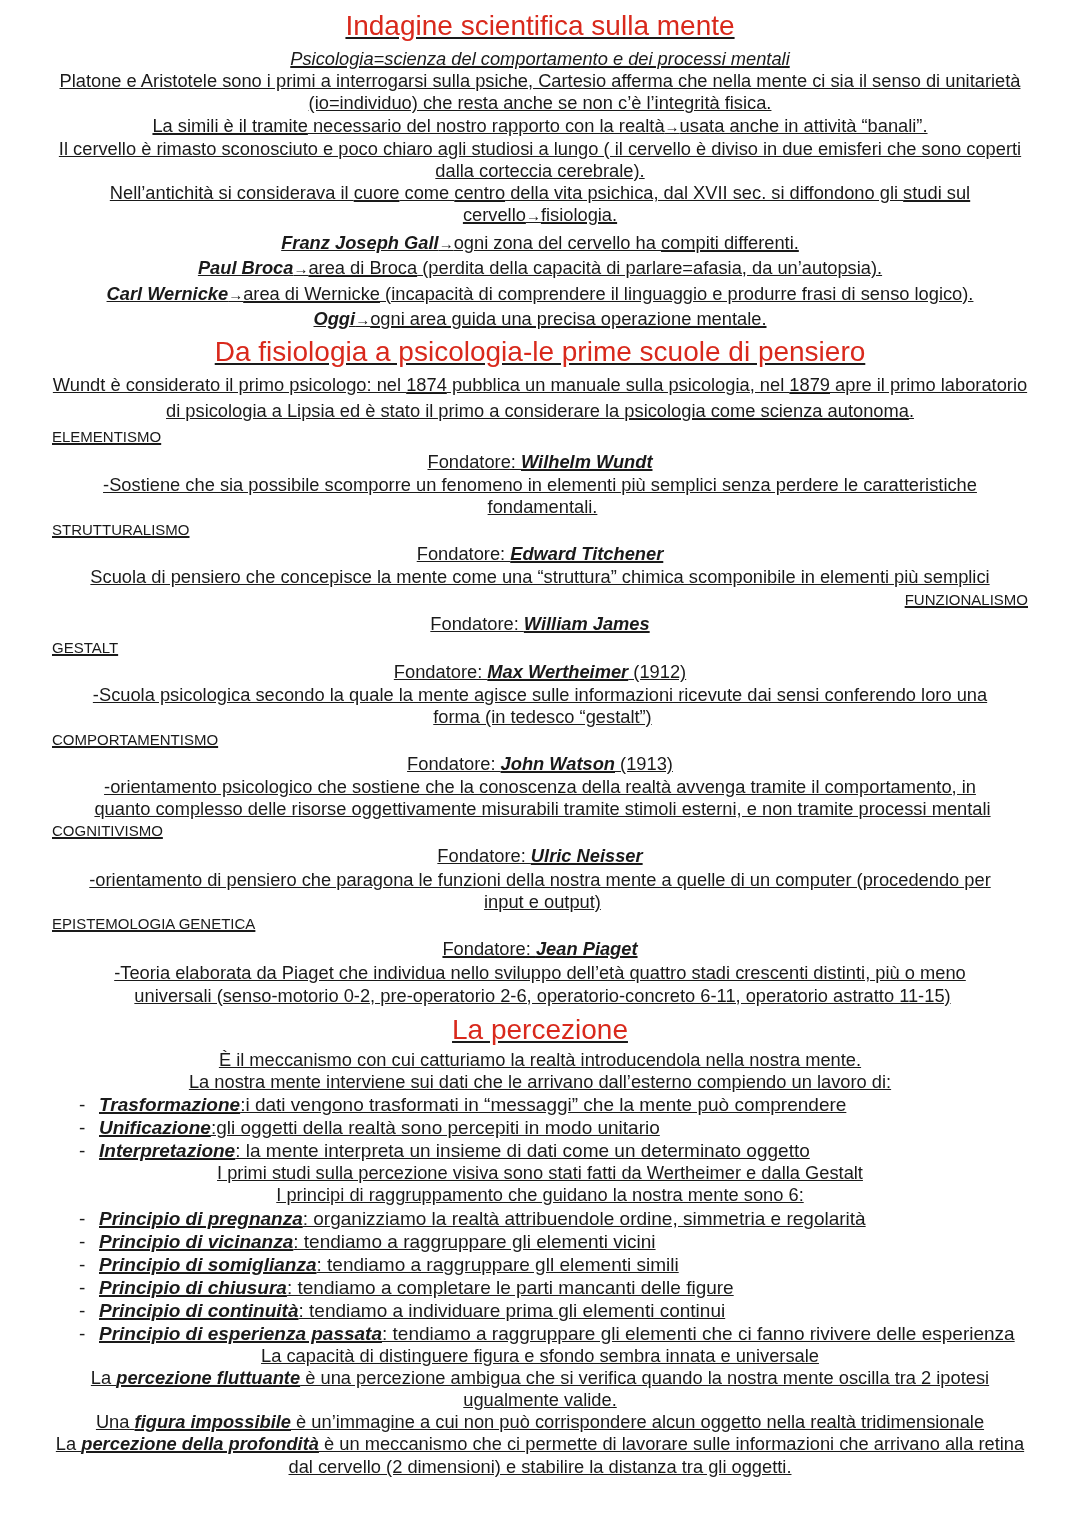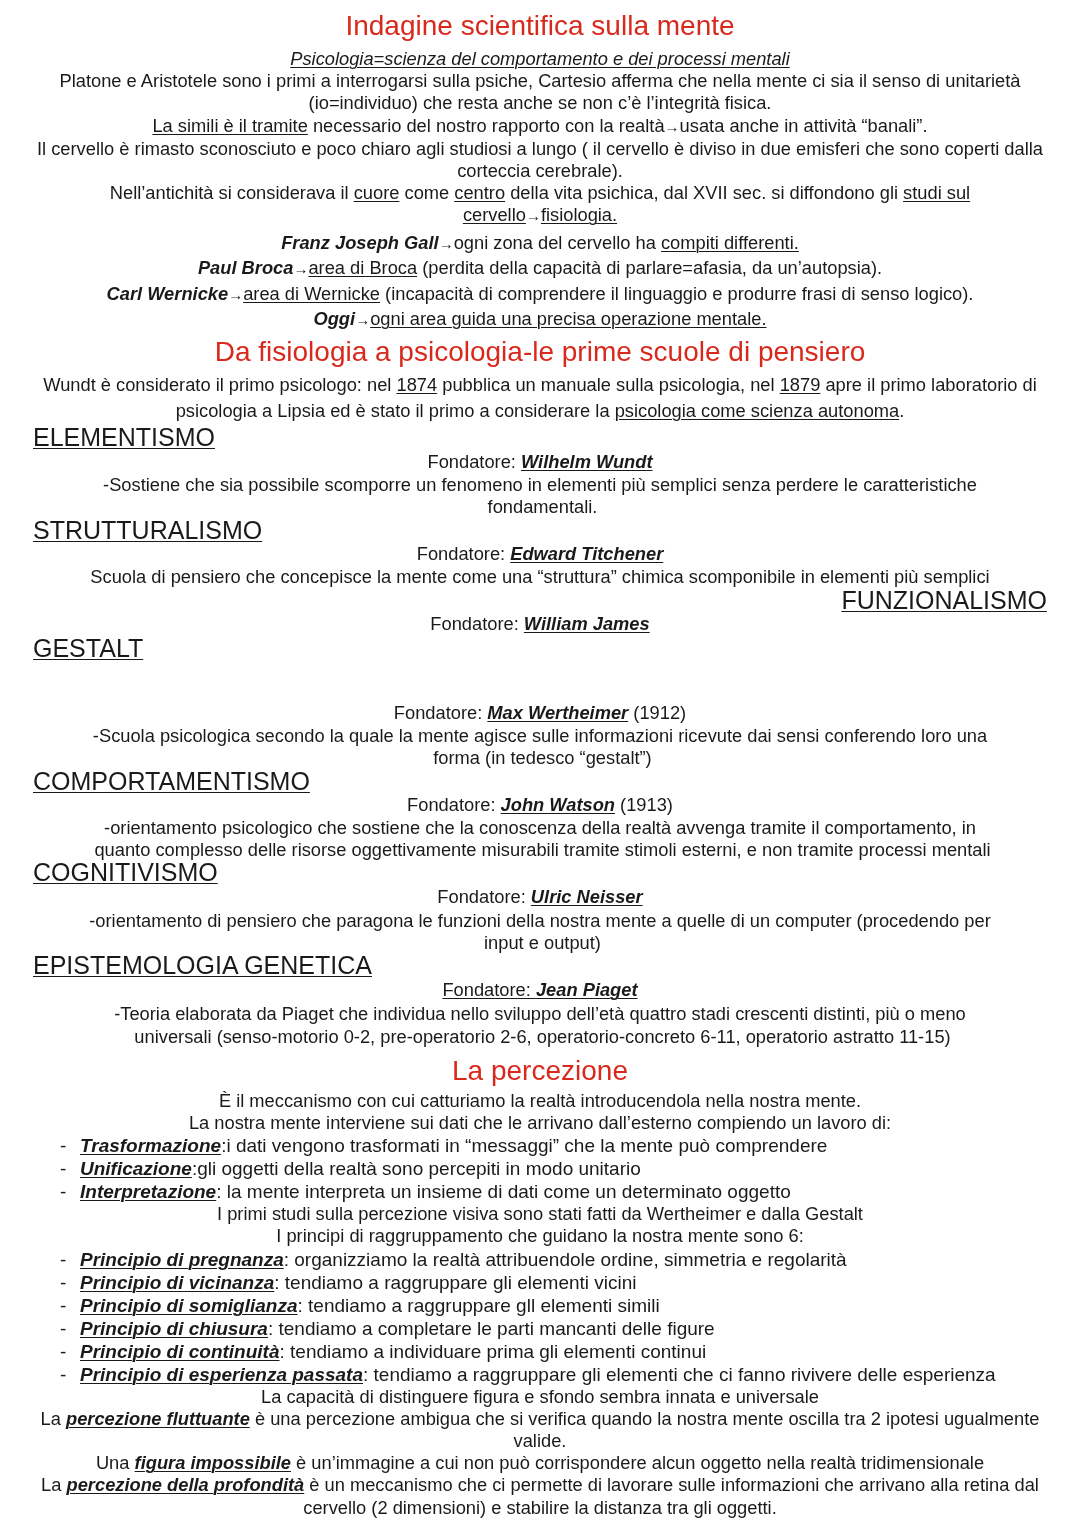--- a/index.html
+++ b/index.html
@@ -1,39 +1,39 @@
 <!DOCTYPE html>
 <html><head>
 <meta charset="utf-8">
 <style>
   html, body { margin: 0; padding: 0; background: #ffffff; }
   body {
     width: 1080px; height: 1527px; overflow: hidden;
     font-family: "Liberation Sans", sans-serif;
     color: #1a1a1a;
   }
-  .page { position: relative; padding: 0 33px; }
+  .page { position: relative; padding: 0 52px; text-decoration: underline; }
   .title {
     color: #d9291c;
     text-align: center;
     font-size: 28px;
     line-height: 34px;
     margin: 0;
     font-weight: normal;
   }
   .t1 { padding-top: 9px; }
   .t2 { margin-top: 2px; }
   .t3 { margin-top: 6px; }
   .p { font-size: 18.3px; line-height: 22.2px; margin: 0; text-align: center; }
   .u { text-decoration: underline; text-decoration-thickness: 1px; text-underline-offset: 2px; }
   .iu { font-style: italic; text-decoration: underline; text-decoration-thickness: 1px; text-underline-offset: 2px; }
   .bi { font-style: italic; font-weight: bold; }
   .biu { font-style: italic; font-weight: bold; text-decoration: underline; text-decoration-thickness: 1px; text-underline-offset: 2px; }
   .arrow { font-size: 15px; }
-  .heading { font-size: 25px; line-height: 22.4px; margin: 0; text-decoration: underline; text-decoration-thickness: 1px; text-underline-offset: 2px; }
+  .heading { font-size: 15px; line-height: 22.4px; margin: 0; text-decoration: underline; text-decoration-thickness: 1px; text-underline-offset: 2px; }
   .indent { padding-left: 5px; }
   ul.dash { list-style: none; margin: 0; padding: 0 0 0 24px; }
   ul.dash li { font-size: 19px; line-height: 23px; position: relative; padding-left: 23px; }
   ul.dash li::before { content: "-"; position: absolute; left: 3px; top: 0; }
   .lh-loose { line-height: 26px; }
 </style>
 </head>
 <body>
 
 <div class="page">
@@ -81,21 +81,21 @@
     <p class="heading" style="line-height:24px;">STRUTTURALISMO</p>
     <p class="p" style="line-height:24px;"><span>Fondatore: </span><span class="biu">Edward Titchener</span></p>
     <p class="p">Scuola di pensiero che concepisce la mente come una “struttura” chimica scomponibile in elementi più semplici</p>
   </div>
   <div>
     <p class="heading" style="line-height:24px;text-align:right;">FUNZIONALISMO</p>
     <p class="p" style="line-height:24px;"><span>Fondatore: </span><span class="biu">William James</span></p>
   </div>
   <div>
     <p class="heading" style="line-height:24px;">GESTALT</p>
-    <p class="p" style="line-height:24px;margin-top:41px;"><span>Fondatore: </span><span class="biu">Max Wertheimer</span><span> (1912)</span></p>
+    <p class="p" style="line-height:24px;"><span>Fondatore: </span><span class="biu">Max Wertheimer</span><span> (1912)</span></p>
     <p class="p">-Scuola psicologica secondo la quale la mente agisce sulle informazioni ricevute dai sensi conferendo loro una</p>
     <p class="p indent">forma (in tedesco “gestalt”)</p>
   </div>
   <div>
     <p class="heading" style="line-height:22px;">COMPORTAMENTISMO</p>
     <p class="p" style="line-height:25px;"><span>Fondatore: </span><span class="biu">John Watson</span><span> (1913)</span></p>
     <p class="p">-orientamento psicologico che sostiene che la conoscenza della realtà avvenga tramite il comportamento, in</p>
     <p class="p indent">quanto complesso delle risorse oggettivamente misurabili tramite stimoli esterni, e non tramite processi mentali</p>
   </div>
   <div>

